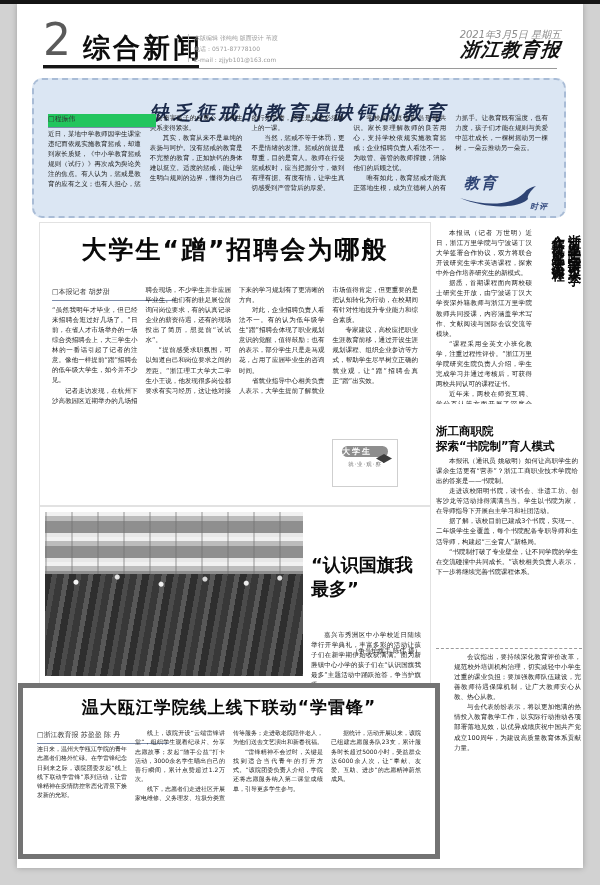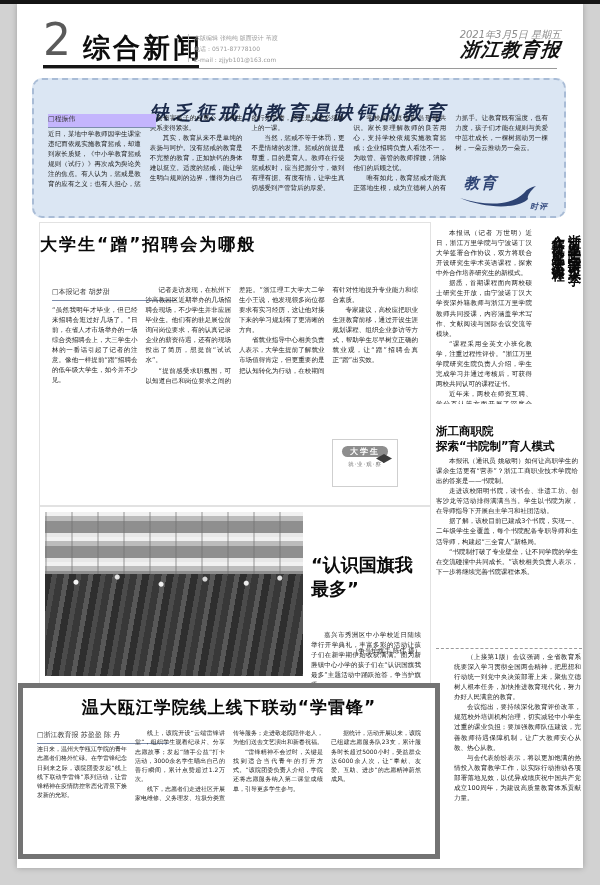--- a/index.html
+++ b/index.html
@@ -34,43 +34,43 @@
   }
   .commentary-title{
     text-align:center;margin-top:20px;font-size:19px;font-weight:bold;
     font-family:"DejaVu Serif","Liberation Serif",serif;font-style:italic;
     color:#1b2a4a;letter-spacing:4px;
   }
   .byline{
     font-size:7px;color:#333;border-bottom:1px solid #7c8cab;
     padding-bottom:3px;
   }
-  .commentary .byline{position:absolute;left:14px;top:34px;width:108px;background:#c4b5fd;z-index:2;}
+  .commentary .byline{position:absolute;left:14px;top:34px;width:108px;background:#22c55e;z-index:2;}
   .commentary-body{position:absolute;left:14px;top:33px;width:500px;height:96px;}
   .bodytext{font-size:6.5px;line-height:1.55;text-align:justify;color:#1c1c1c;overflow:hidden;}
   .bodytext p{margin:0;text-indent:2em;}
   .cols-5{column-count:5;column-gap:9px;}
   .cols-4{column-count:4;column-gap:8px;}
   .commentary-body p:first-child{text-indent:0;padding-top:16px;}
   .commentary-logo{position:absolute;right:14px;bottom:4px;width:92px;height:38px;}
   .logo-zh{position:absolute;left:6px;top:0;font-size:15px;font-weight:bold;font-style:italic;
     font-family:"DejaVu Serif","Liberation Serif",serif;color:#2e4474;letter-spacing:2px;}
   .logo-swoosh{position:absolute;left:0;top:10px;}
   .logo-sub{position:absolute;right:2px;bottom:0;font-size:8px;font-weight:bold;font-style:italic;
     font-family:"DejaVu Serif","Liberation Serif",serif;color:#3c5284;letter-spacing:1px;}
   
   .col-rule{position:absolute;left:413px;top:218px;width:1px;height:460px;background:#d0d0d0;}
   
   .article-job{position:absolute;left:22px;top:218px;width:390px;height:282px;border:1px solid #e2e2e2;}
-  .headline-xl{text-align:left;padding-top:10px;font-size:17px;font-weight:bold;color:#090909;letter-spacing:2px;}
+  .headline-xl{text-align:center;padding-top:10px;font-size:25px;font-weight:bold;color:#090909;letter-spacing:2px;}
   .article-job .byline{position:absolute;left:12px;top:64px;width:124px;background:#fff;}
   .article-job-body{position:absolute;left:12px;top:62px;width:366px;height:208px;}
   .article-job-body p:first-child{text-indent:0;padding-top:20px;}
   .inset{position:absolute;left:292px;top:216px;width:64px;height:46px;background:#fff;border:1px solid #cfcfcf;z-index:3;}
-  .inset-banner{margin:6px auto 0;width:46px;text-align:center;background:#8e8e8e;color:#fff;
+  .inset-banner{margin:6px auto 0;width:46px;background:#8e8e8e;color:#fff;
     font-size:8px;font-weight:bold;border-radius:7px;letter-spacing:2px;}
   .inset-sub{margin-top:4px;text-align:center;font-size:5.5px;color:#777;letter-spacing:1px;}
   .inset-cap{position:absolute;right:5px;top:14px;width:16px;height:10px;background:#3d3d3d;
     clip-path:polygon(50% 0,100% 45%,50% 90%,0 45%);}
   .inset-cap::after{content:"";position:absolute;left:7px;top:4px;width:1px;height:10px;background:#3d3d3d;}
   
   .right-col{position:absolute;left:419px;top:220px;width:146px;height:430px;}
   .v-headline{
     position:absolute;right:0;top:0;height:236px;
     writing-mode:vertical-rl;font-size:13px;font-weight:bold;color:#0a0a0a;
@@ -155,20 +155,21 @@
 
   <div class="col-rule"></div>
 
   <div class="article-job">
     <div class="headline-xl">大学生“蹭”招聘会为哪般</div>
     <div class="byline">□本报记者 胡梦甜</div>
     <div class="article-job-body bodytext cols-4">
         <p>“虽然我明年才毕业，但已经来招聘会逛过好几场了。”日前，在省人才市场举办的一场综合类招聘会上，大三学生小林的一番话引起了记者的注意。像他一样提前“蹭”招聘会的低年级大学生，如今并不少见。</p>
         <p>记者走访发现，在杭州下沙高教园区近期举办的几场招聘会现场，不少学生并非应届毕业生。他们有的驻足展位前询问岗位要求，有的认真记录企业的薪资待遇，还有的现场投出了简历，想提前“试试水”。</p>
         <p>“提前感受求职氛围，可以知道自己和岗位要求之间的差距。”浙江理工大学大二学生小王说，他发现很多岗位都要求有实习经历，这让他对接下来的学习规划有了更清晰的方向。</p>
+        <p>对此，企业招聘负责人看法不一。有的认为低年级学生“蹭”招聘会体现了职业规划意识的觉醒，值得鼓励；也有的表示，部分学生只是走马观花，占用了应届毕业生的咨询时间。</p>
         <p>省就业指导中心相关负责人表示，大学生提前了解就业市场值得肯定，但更重要的是把认知转化为行动，在校期间有针对性地提升专业能力和综合素质。</p>
         <p>专家建议，高校应把职业生涯教育前移，通过开设生涯规划课程、组织企业参访等方式，帮助学生尽早树立正确的就业观，让“蹭”招聘会真正“蹭”出实效。</p>
       </div>
     <div class="inset">
       <div class="inset-banner">大学生</div>
       <div class="inset-sub">就·业·观·察</div>
       <div class="inset-cap"></div>
     </div>
   </div>
 
@@ -190,21 +191,20 @@
     <div class="tech-body bodytext">
         <p>本报讯（通讯员 姚敏明）如何让高职学生的课余生活更有“营养”？浙江工商职业技术学院给出的答案是——书院制。</p>
         <p>走进该校阳明书院，读书会、非遗工坊、创客沙龙等活动排得满满当当。学生以书院为家，在导师指导下开展自主学习和社团活动。</p>
         <p>据了解，该校目前已建成3个书院，实现一、二年级学生全覆盖，每个书院配备专职导师和生活导师，构建起“三全育人”新格局。</p>
         <p>“书院制打破了专业壁垒，让不同学院的学生在交流碰撞中共同成长。”该校相关负责人表示，下一步将继续完善书院课程体系。</p>
       </div>
     <div class="dotted-sep"></div>
   </div>
 
   <div class="continuation bodytext">
-      <p>（上接第1版）会议强调，全省教育系统要深入学习贯彻全国两会精神，把思想和行动统一到党中央决策部署上来，聚焦立德树人根本任务，加快推进教育现代化，努力办好人民满意的教育。</p>
       <p>会议指出，要持续深化教育评价改革，规范校外培训机构治理，切实减轻中小学生过重的课业负担；要加强教师队伍建设，完善教师待遇保障机制，让广大教师安心从教、热心从教。</p>
       <p>与会代表纷纷表示，将以更加饱满的热情投入教育教学工作，以实际行动推动各项部署落地见效，以优异成绩庆祝中国共产党成立100周年，为建设高质量教育体系贡献力量。</p>
     </div>
 
   <div class="photo-story">
     <div class="photo">
       <div class="building"></div>
       <div class="crowd"></div>
     </div>
     <div class="photo-headline">“认识国旗我最多”</div>

